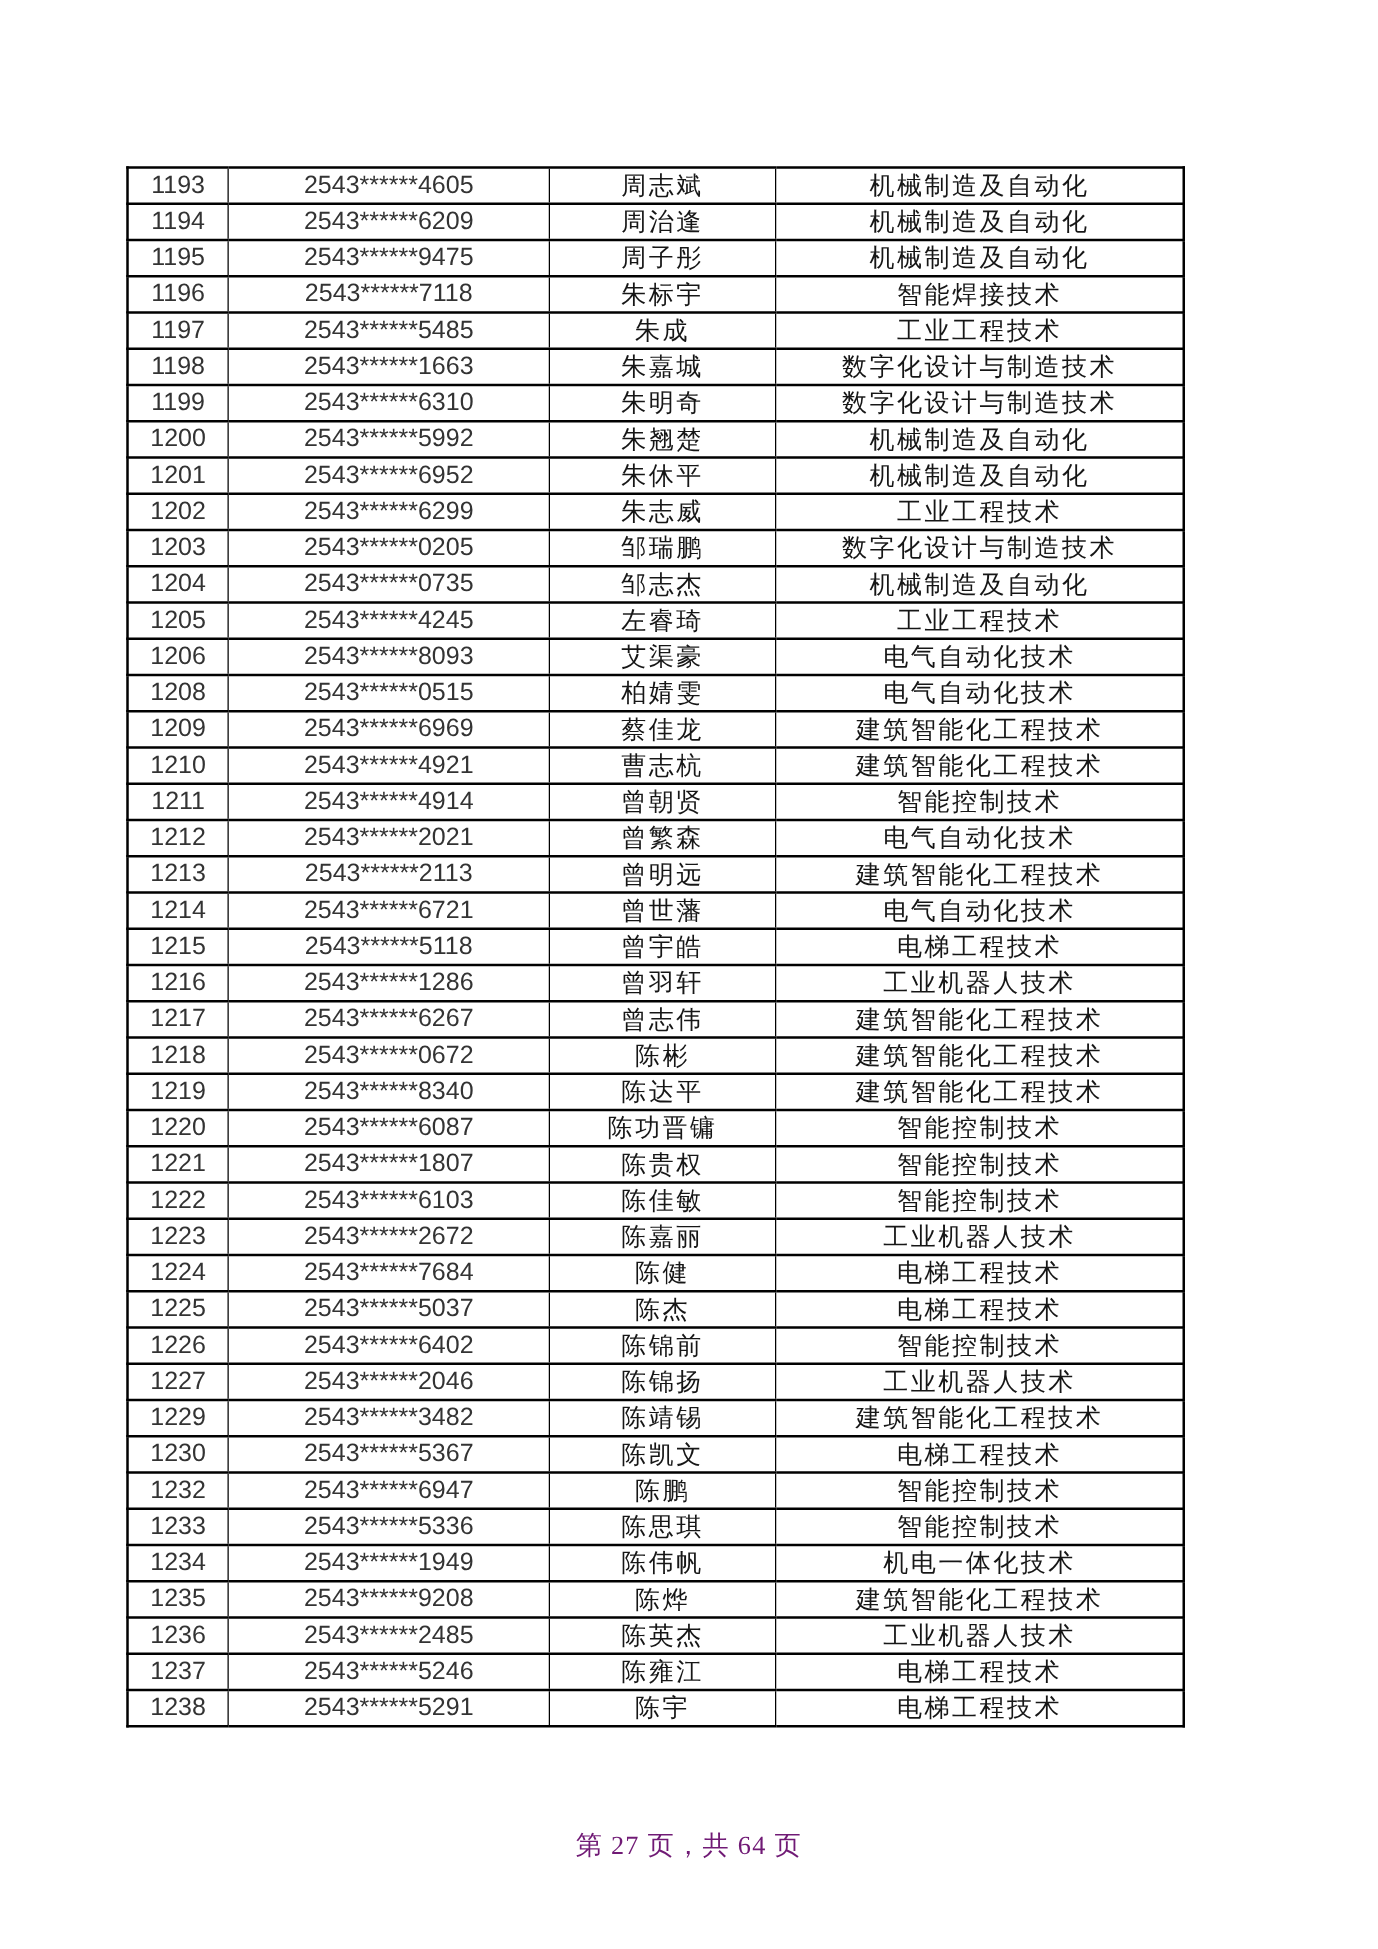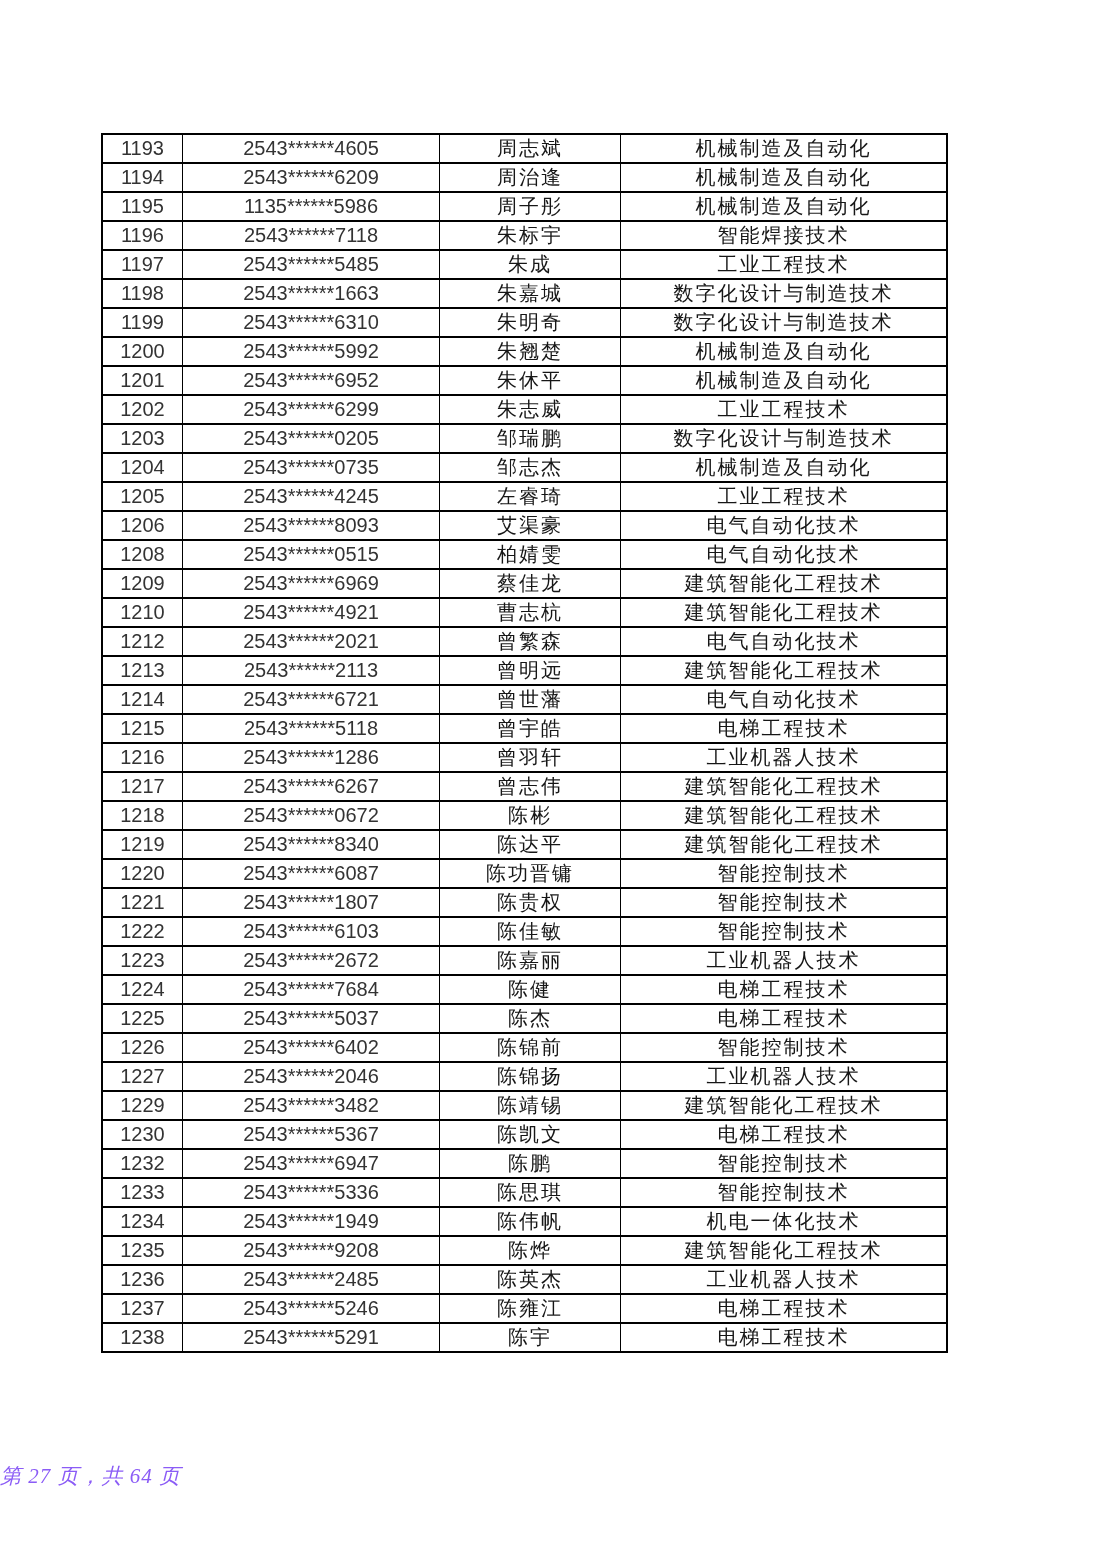--- a/index.html
+++ b/index.html
@@ -57,25 +57,25 @@
     font-family: "Liberation Serif", serif;
     font-size: 20px;
     color: #161616;
     letter-spacing: 2px;
   }
   .page-footer {
     position: absolute;
     left: 0;
     top: 1462px;
     width: 1102px;
+    text-align: center;
     font-family: "Liberation Serif", serif;
     font-size: 21px;
-    color: #8b5cf6;
+    color: #701a75;
     letter-spacing: 1px;
-    font-style: italic;
   }
 </style>
 </head>
 <body>
 
 <div class="sheet">
 
   <table class="roster">
     <tbody>
         <tr>
@@ -85,21 +85,21 @@
           <td class="c-major">机械制造及自动化</td>
         </tr>
         <tr>
           <td class="c-seq">1194</td>
           <td class="c-code">2543******6209</td>
           <td class="c-name">周治逢</td>
           <td class="c-major">机械制造及自动化</td>
         </tr>
         <tr>
           <td class="c-seq">1195</td>
-          <td class="c-code">1135******5986</td>
+          <td class="c-code">2543******9475</td>
           <td class="c-name">周子彤</td>
           <td class="c-major">机械制造及自动化</td>
         </tr>
         <tr>
           <td class="c-seq">1196</td>
           <td class="c-code">2543******7118</td>
           <td class="c-name">朱标宇</td>
           <td class="c-major">智能焊接技术</td>
         </tr>
         <tr>
@@ -174,20 +174,26 @@
           <td class="c-name">蔡佳龙</td>
           <td class="c-major">建筑智能化工程技术</td>
         </tr>
         <tr>
           <td class="c-seq">1210</td>
           <td class="c-code">2543******4921</td>
           <td class="c-name">曹志杭</td>
           <td class="c-major">建筑智能化工程技术</td>
         </tr>
         <tr>
+          <td class="c-seq">1211</td>
+          <td class="c-code">2543******4914</td>
+          <td class="c-name">曾朝贤</td>
+          <td class="c-major">智能控制技术</td>
+        </tr>
+        <tr>
           <td class="c-seq">1212</td>
           <td class="c-code">2543******2021</td>
           <td class="c-name">曾繁森</td>
           <td class="c-major">电气自动化技术</td>
         </tr>
         <tr>
           <td class="c-seq">1213</td>
           <td class="c-code">2543******2113</td>
           <td class="c-name">曾明远</td>
           <td class="c-major">建筑智能化工程技术</td>

